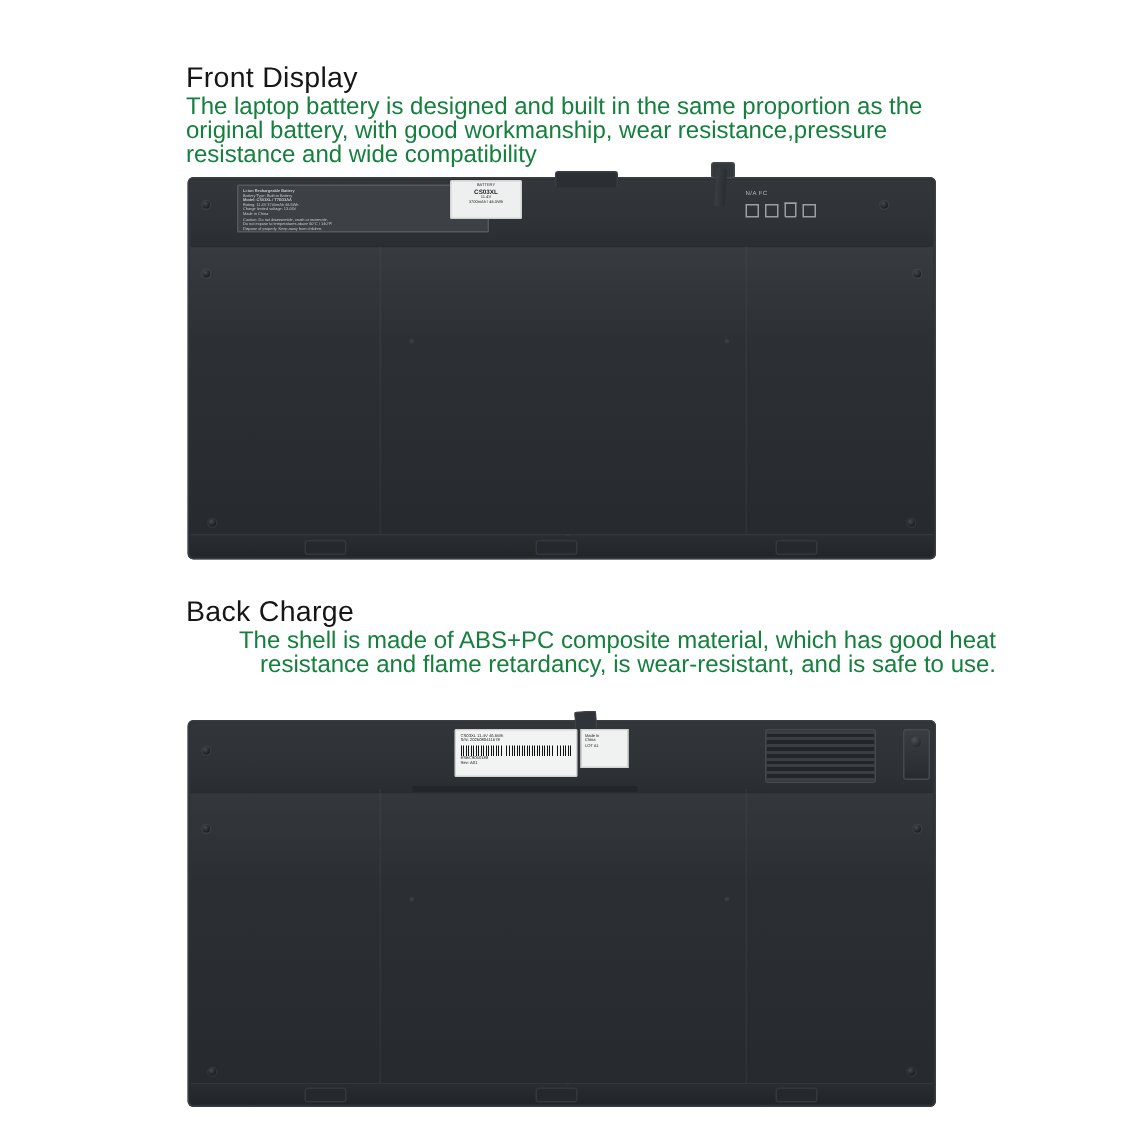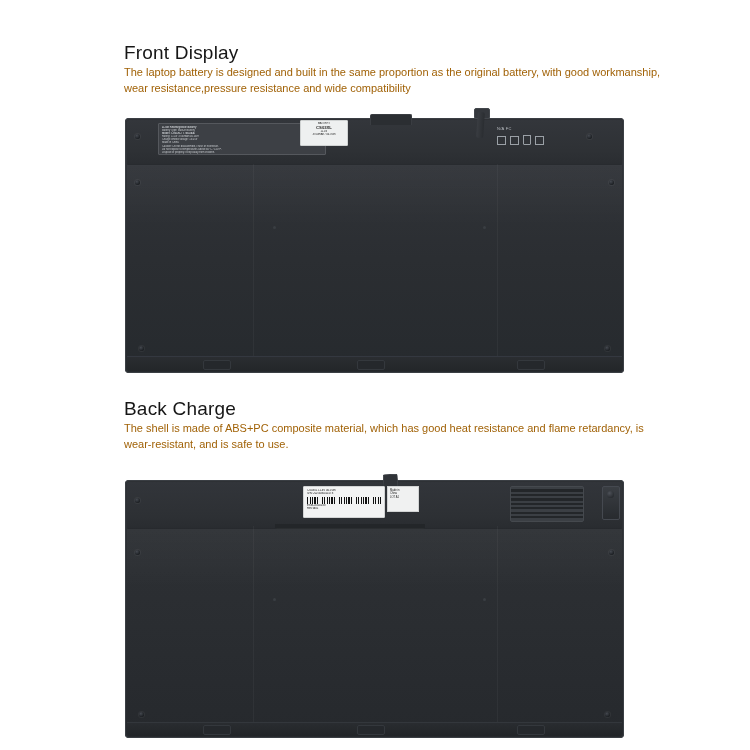--- a/index.html
+++ b/index.html
@@ -25,29 +25,29 @@
   
   .section-title {
     position: absolute;
     font-size: 19px;
     font-weight: 400;
     letter-spacing: .2px;
     color: #161616;
   }
   .section-desc {
     position: absolute;
-    font-size: 11px;
+    font-size: 16px;
     line-height: 16px;
-    color: #a16207;
+    color: #15803d;
     width: 540px;
   }
   #front-title { left: 124px; top: 42px; }
   #front-desc  { left: 124px; top: 64px; }
   #back-title  { left: 124px; top: 398px; }
-  #back-desc   { left: 124px; top: 420px; }
+  #back-desc   { left: 124px; top: 420px; text-align: right; }
 
   
   .battery {
     position: absolute;
     border-radius: 3px;
   }
 
   
   #front-battery {
     left: 125px;

